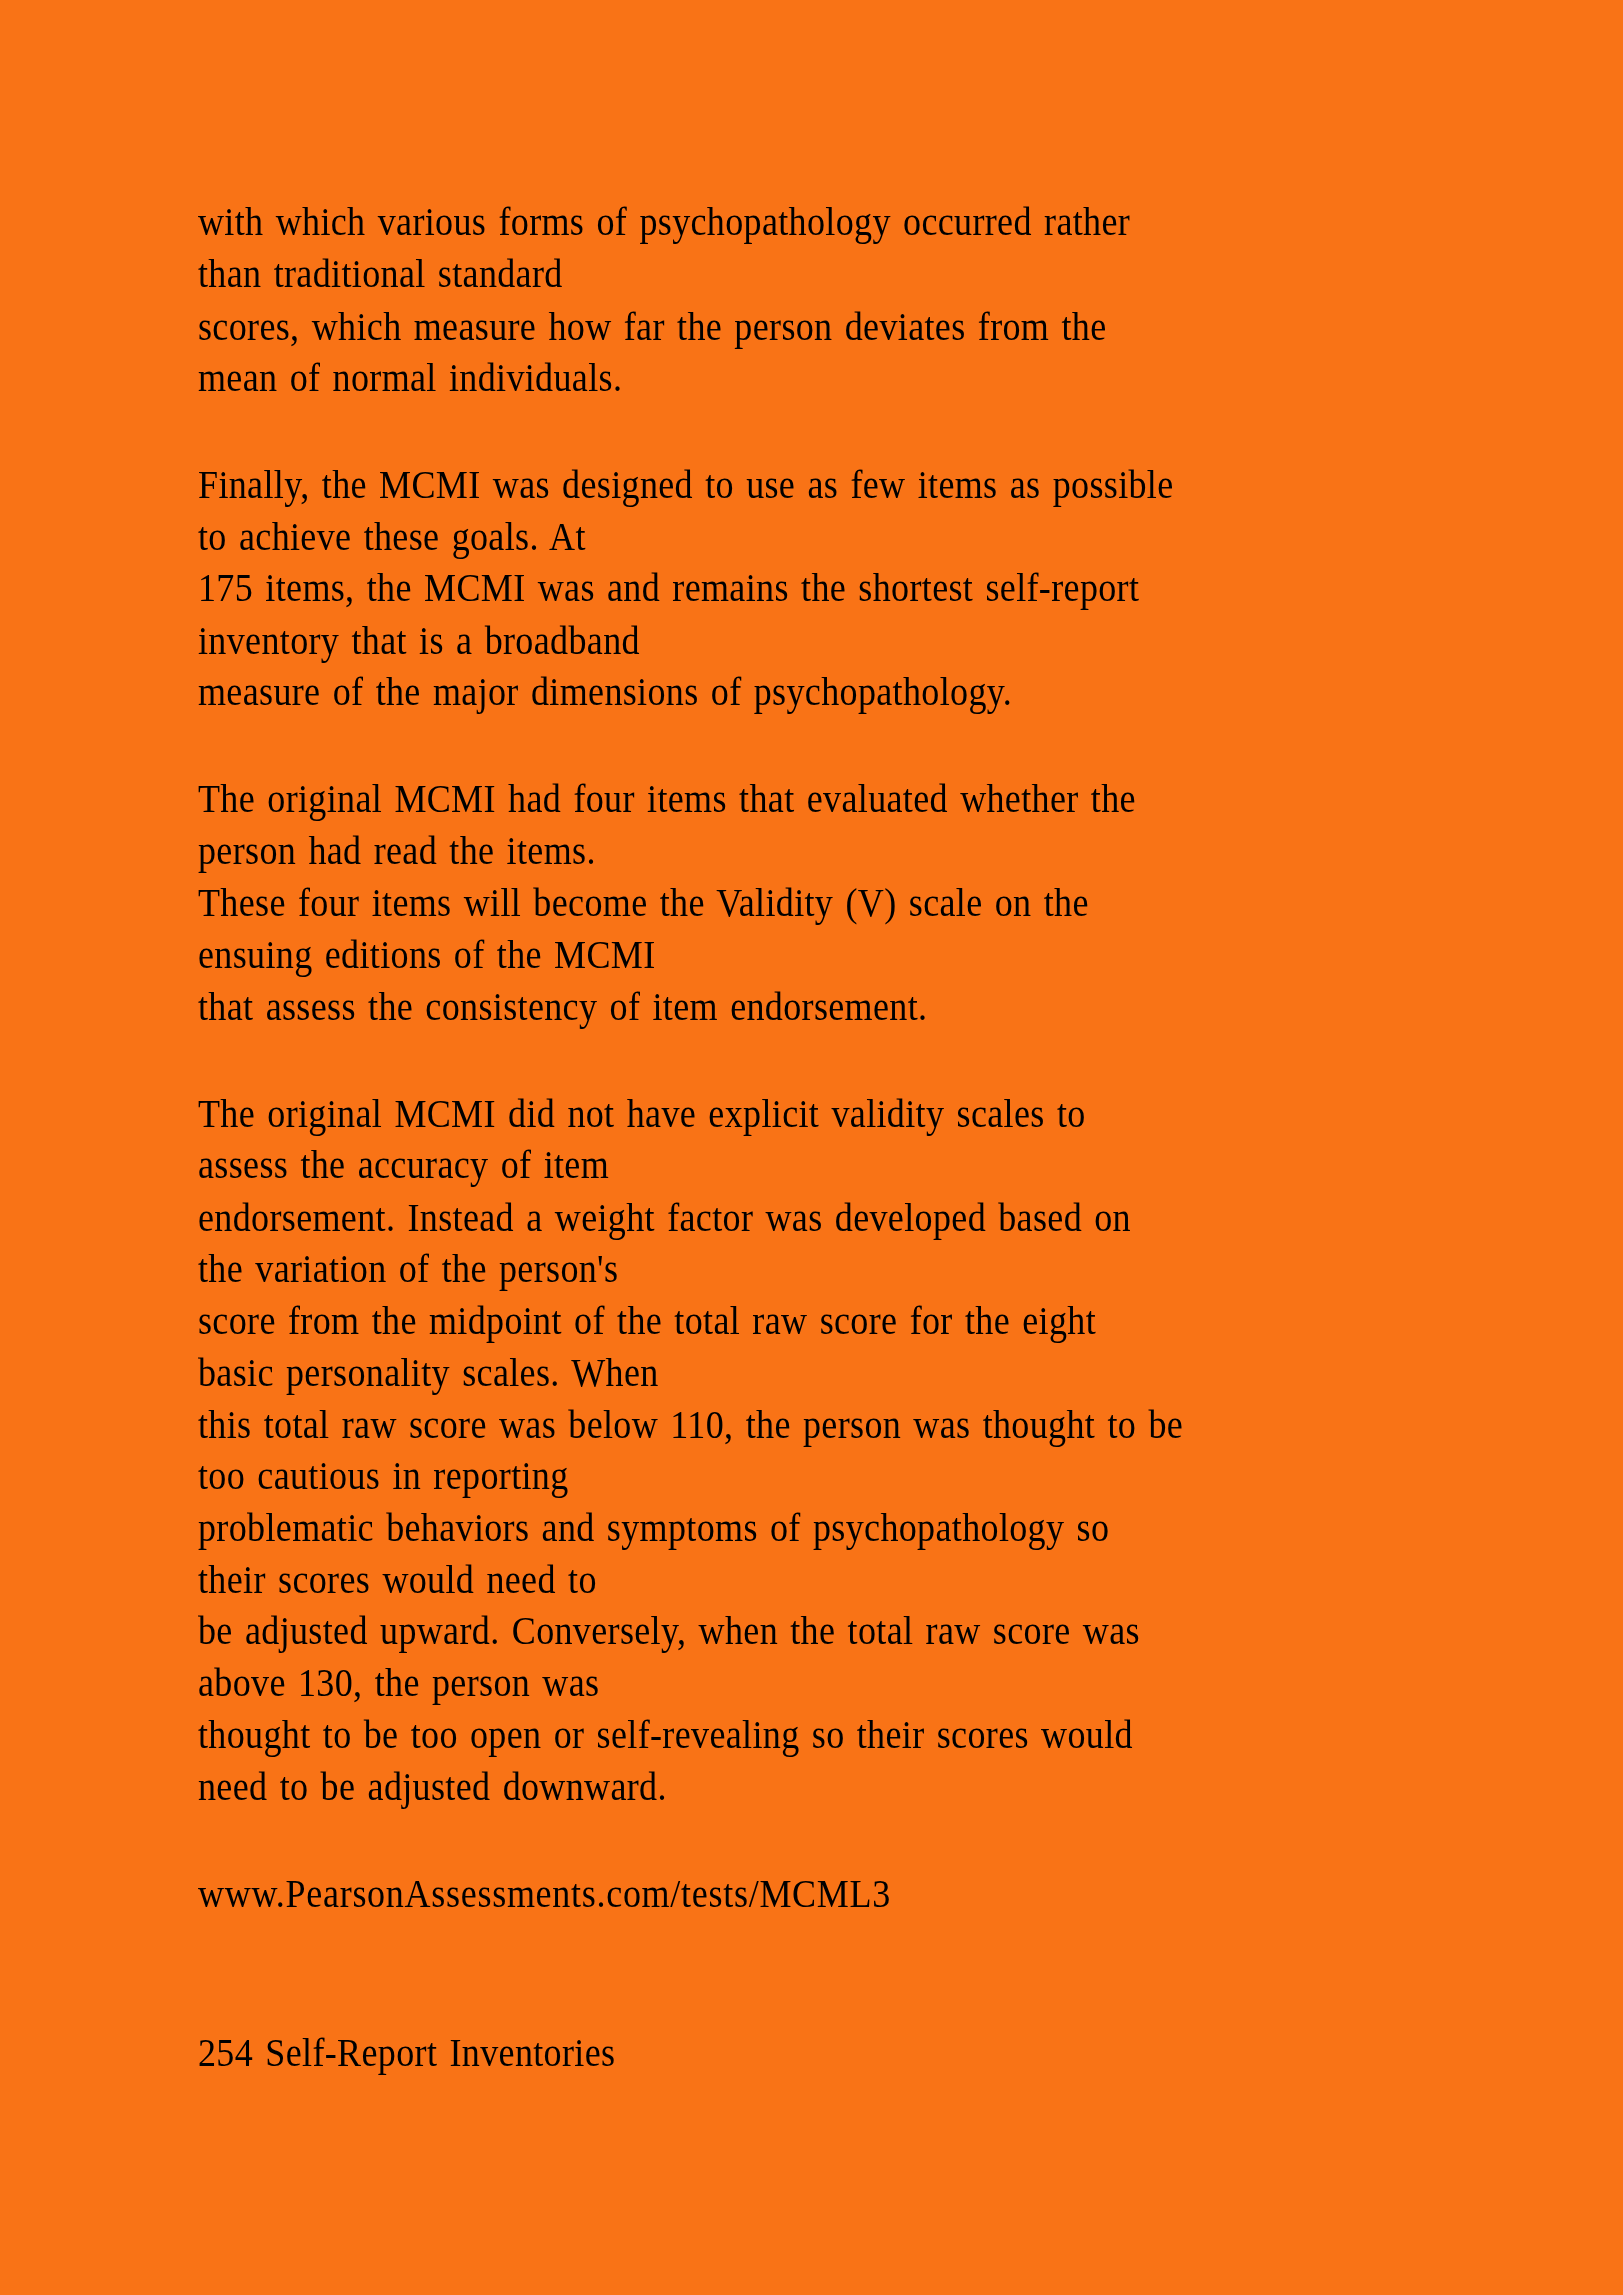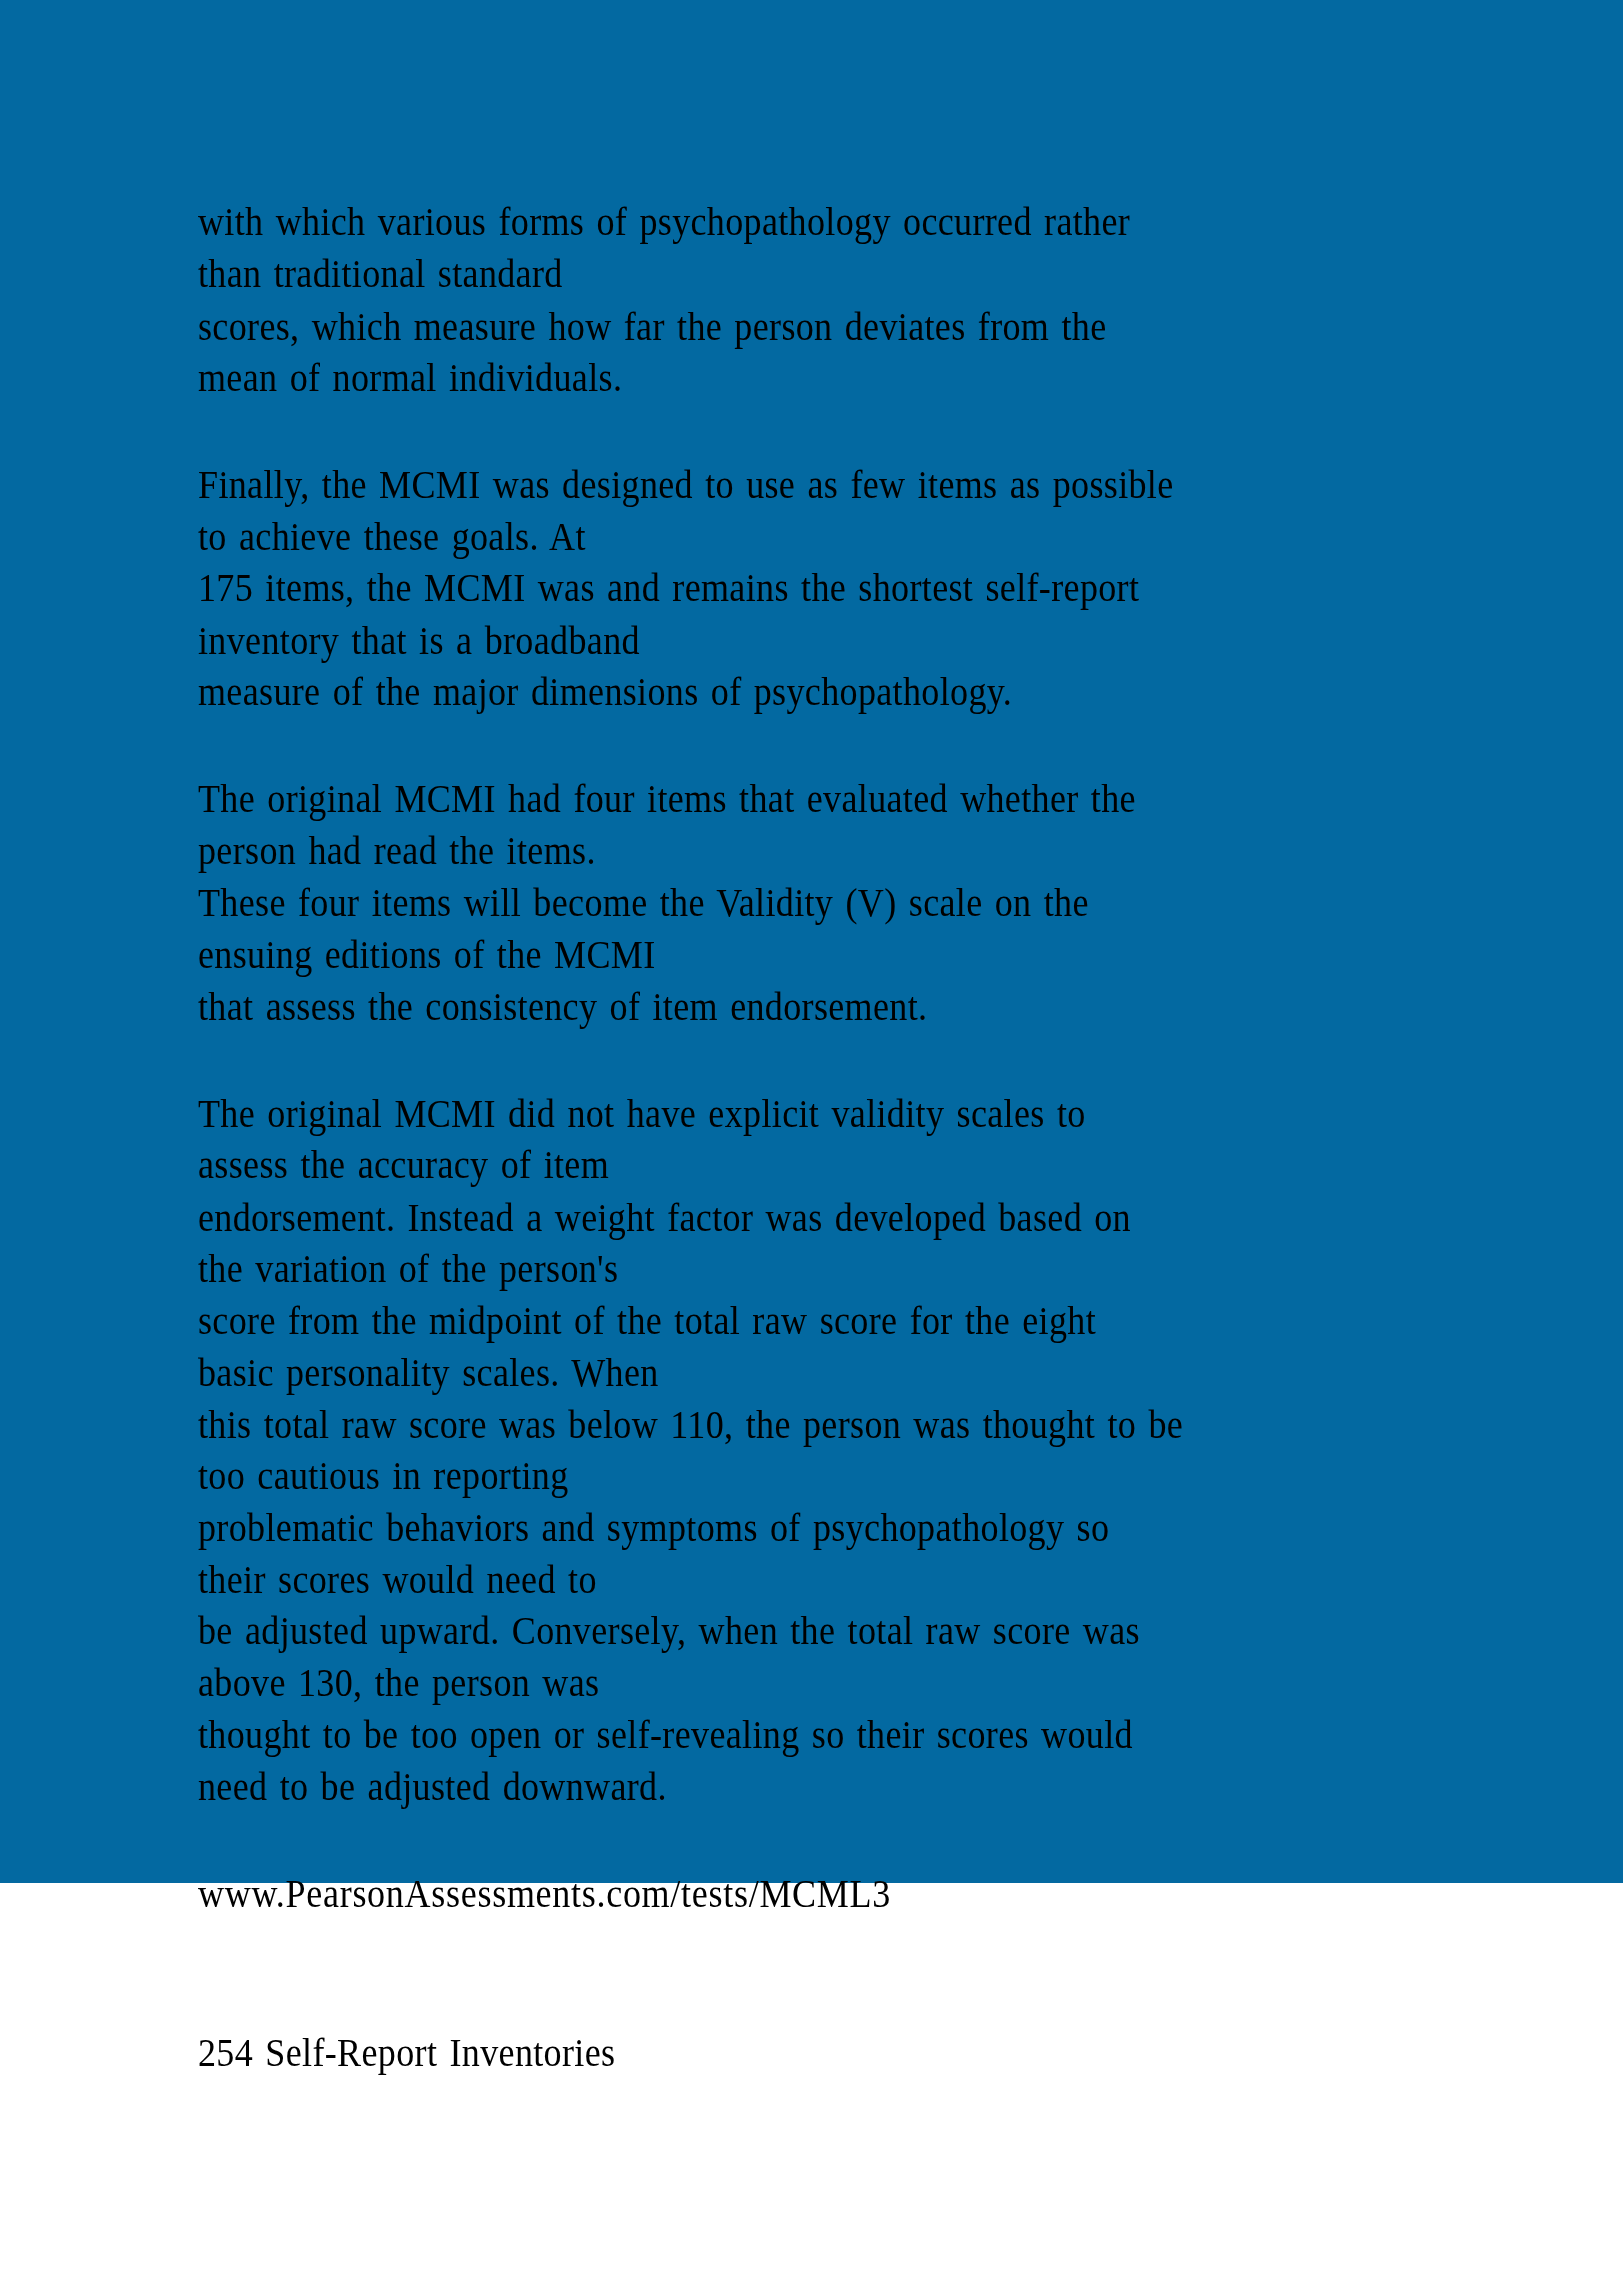--- a/index.html
+++ b/index.html
@@ -11,22 +11,22 @@
       width: 1623px;
       height: 2295px;
       position: relative;
       overflow: hidden;
     }
     .page {
       position: absolute;
       left: 0;
       top: 0;
       width: 1623px;
-      height: 1883px;
-      background: #0369a1;
+      height: 2295px;
+      background: #f97316;
     }
     .line {
       position: absolute;
       left: 198px;
       white-space: pre;
       font-family: "Liberation Serif", "DejaVu Serif", serif;
       font-size: 40px;
       line-height: 48px;
       color: #000000;
       transform-origin: left top;

